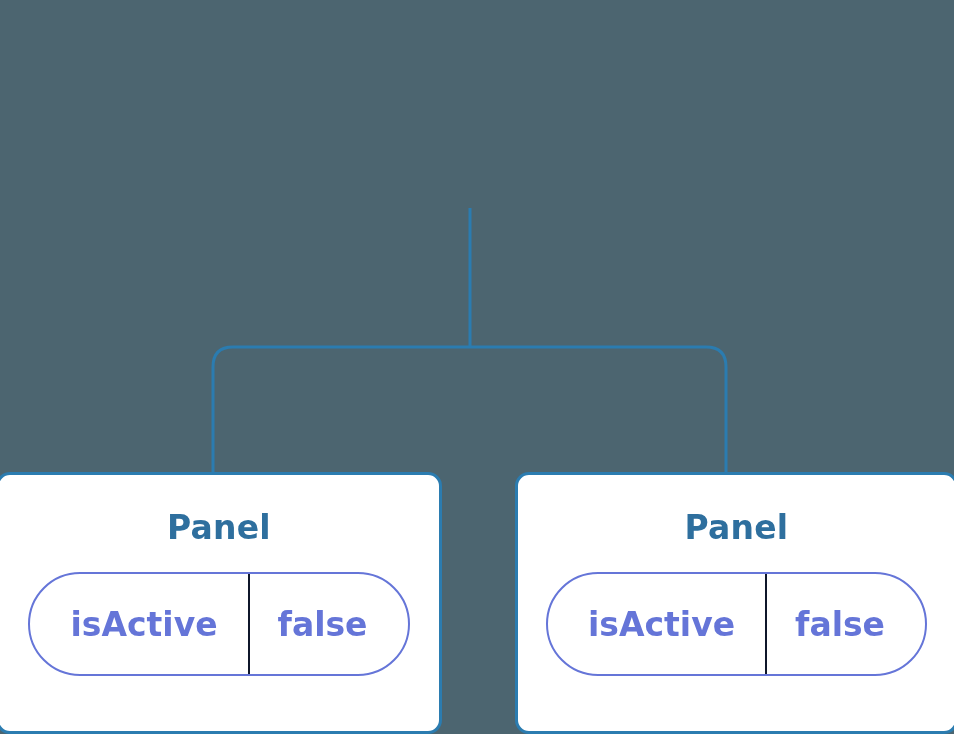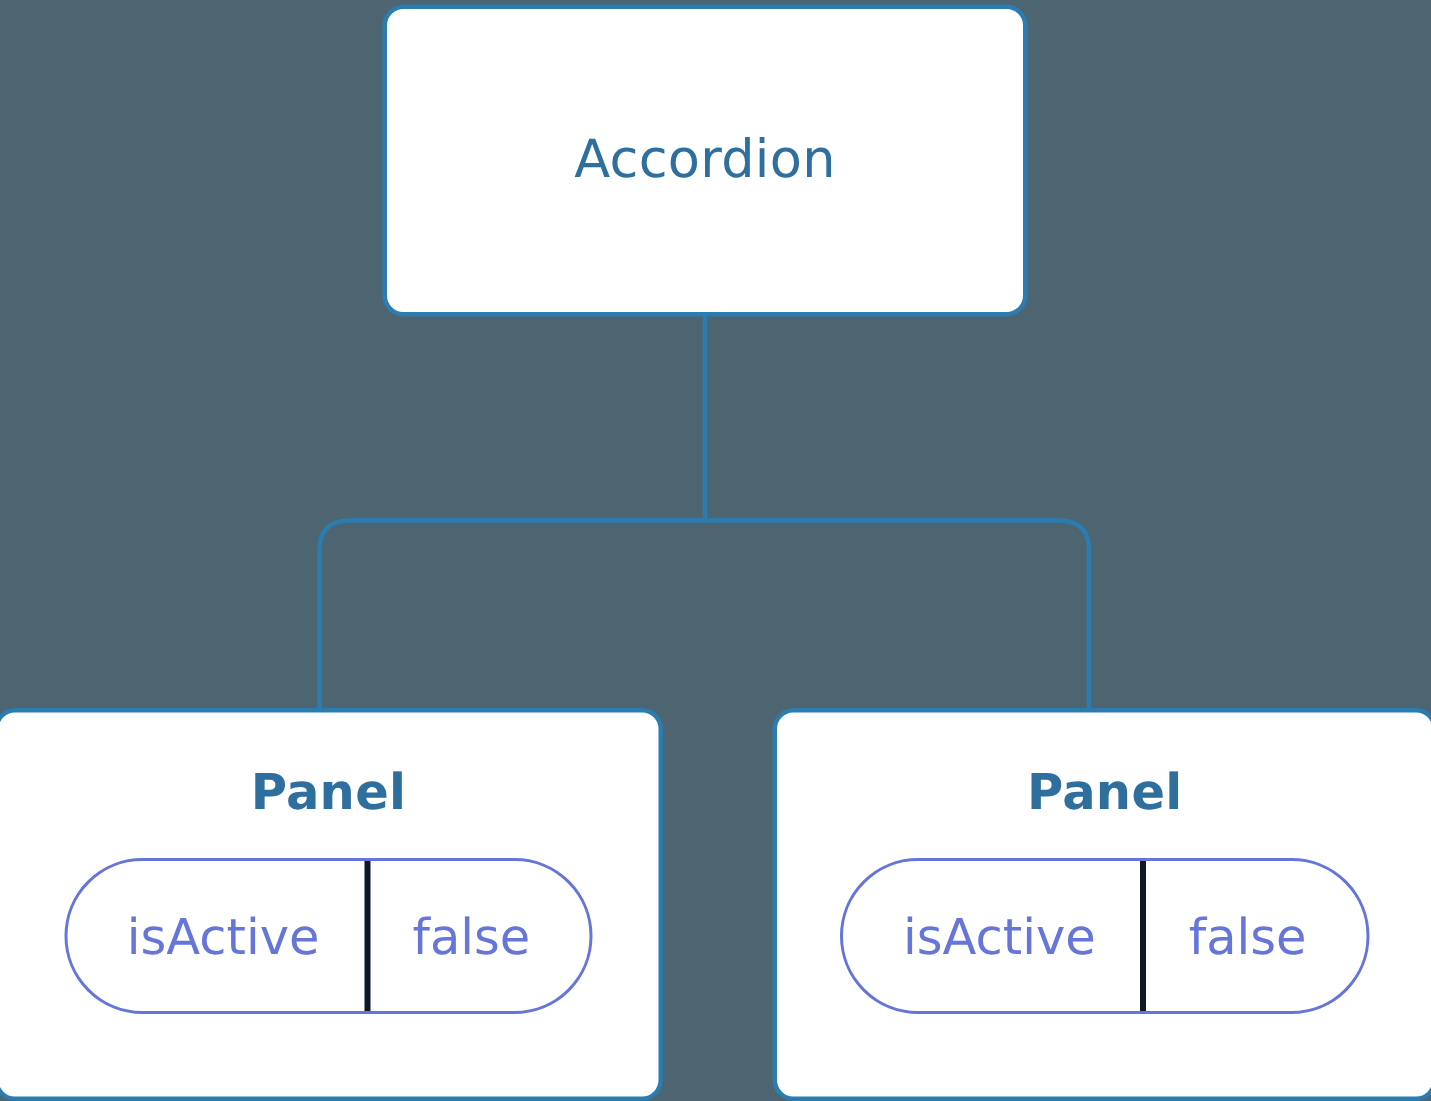--- a/index.html
+++ b/index.html
@@ -93,48 +93,46 @@
 
   .pill-key,
   .pill-val {
     display: flex;
     align-items: center;
     justify-content: center;
     color: #6575d8;
     font-size: 33px;
     line-height: 1;
     white-space: nowrap;
+    font-weight: bold;
   }
 
   .pill-key {
     padding: 0 30px 0 40px;
   }
 
   .pill-val {
     padding: 0 40px 0 28px;
-    border-left: 4px solid #0f172a;
+    border-left: 2px solid #0f172a;
   }
 </style>
 </head>
 <body>
 
 <div id="stage">
 
   <svg id="connectors" viewBox="0 0 954 734" preserveAspectRatio="none" aria-hidden="true">
 
     <path d="M 470 208 L 470 347" fill="none" stroke="#2b7cb0" stroke-width="3" stroke-linecap="butt"></path>
 
     <path d="M 470 347 L 233 347 Q 213 347 213 367 L 213 474" fill="none" stroke="#2b7cb0" stroke-width="3" stroke-linecap="butt"></path>
 
     <path d="M 470 347 L 706 347 Q 726 347 726 367 L 726 474" fill="none" stroke="#2b7cb0" stroke-width="3" stroke-linecap="butt"></path>
   </svg>
 
-  <div class="node node-root">
-    <div class="node-title">Accordion</div>
-  </div>
 
   <div class="node node-leaf-left">
     <div class="node-title">Panel</div>
     <div class="pill">
       <span class="pill-key">isActive</span>
       <span class="pill-val">false</span>
     </div>
   </div>
 
   <div class="node node-leaf-right">

